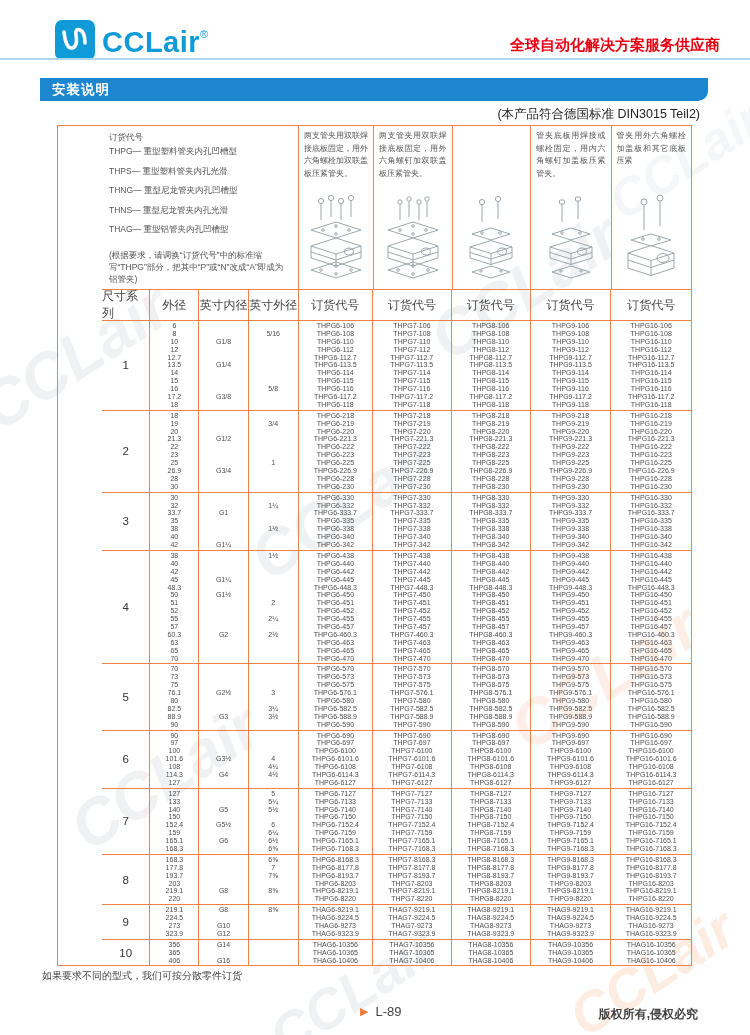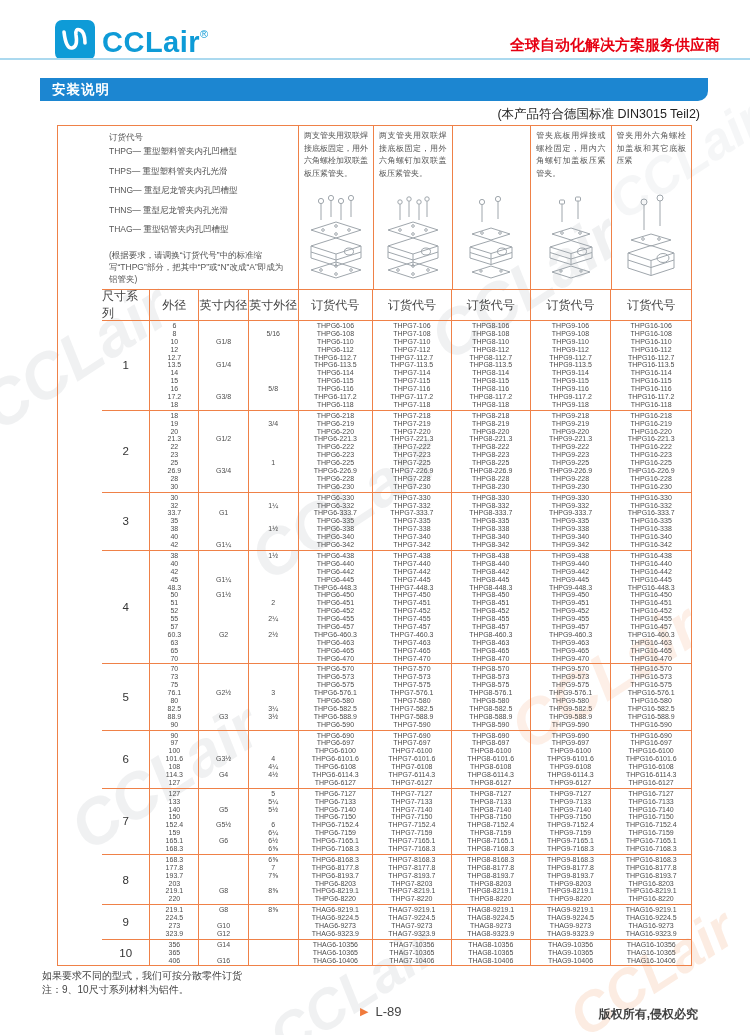--- a/index.html
+++ b/index.html
@@ -1066,21 +1066,20 @@
               <div class="r">THAG16-10356</div>
               <div class="r">THAG16-10365</div>
               <div class="r">THAG16-10406</div>
             </div>
           </div>
         </div>
     </div>
 
     <div class="notes">
       <div>如果要求不同的型式，我们可按分散零件订货</div>
-      <div>注：9、10尺寸系列材料为铝件。</div>
     </div>
   </div>
 
   <div class="pgnum">
     <span class="tri">▶</span>
     <span>L-89</span>
   </div>
   <div class="copyright">版权所有,侵权必究</div>
 
 </div>

